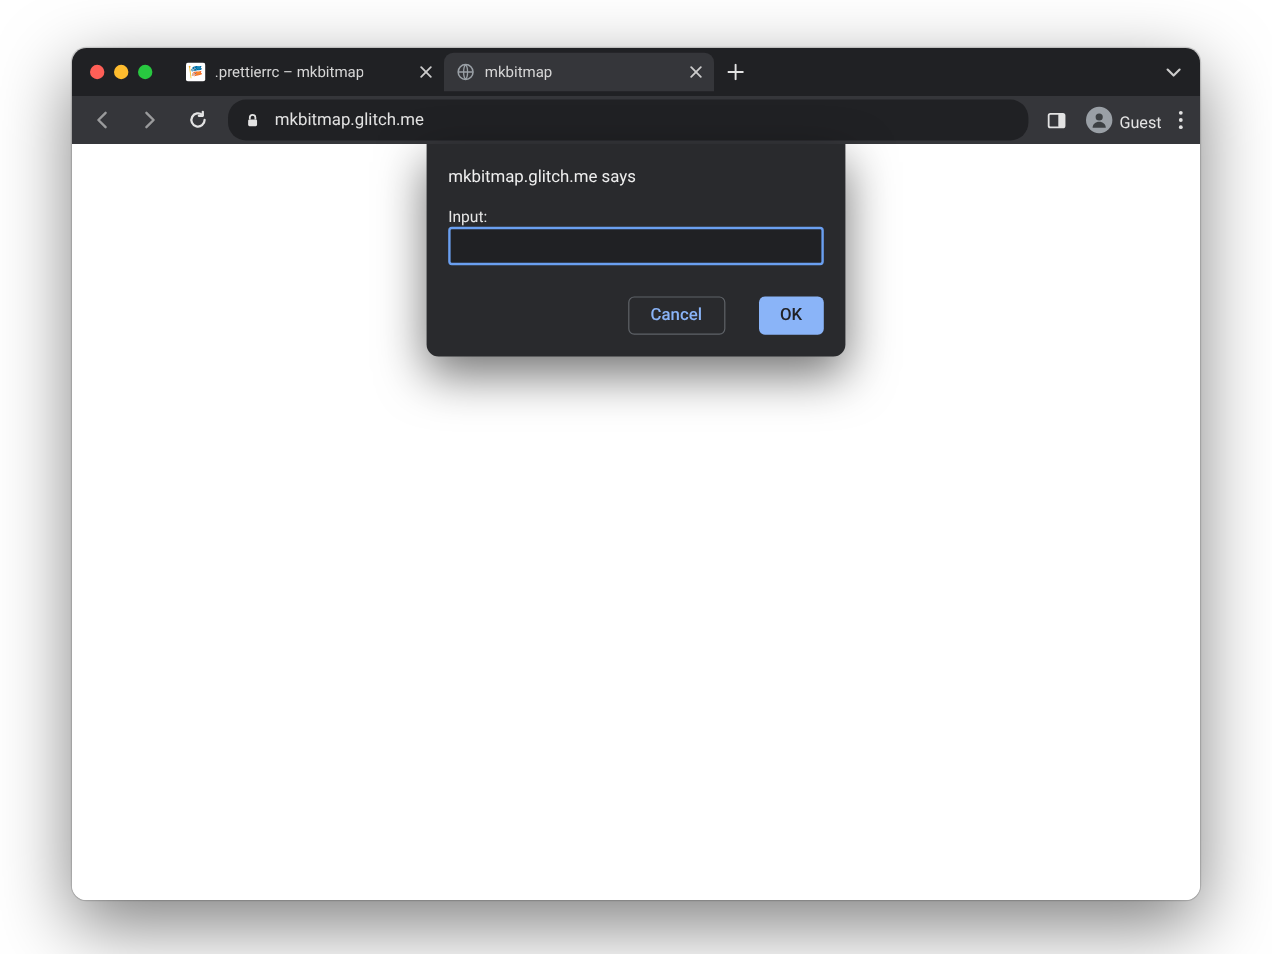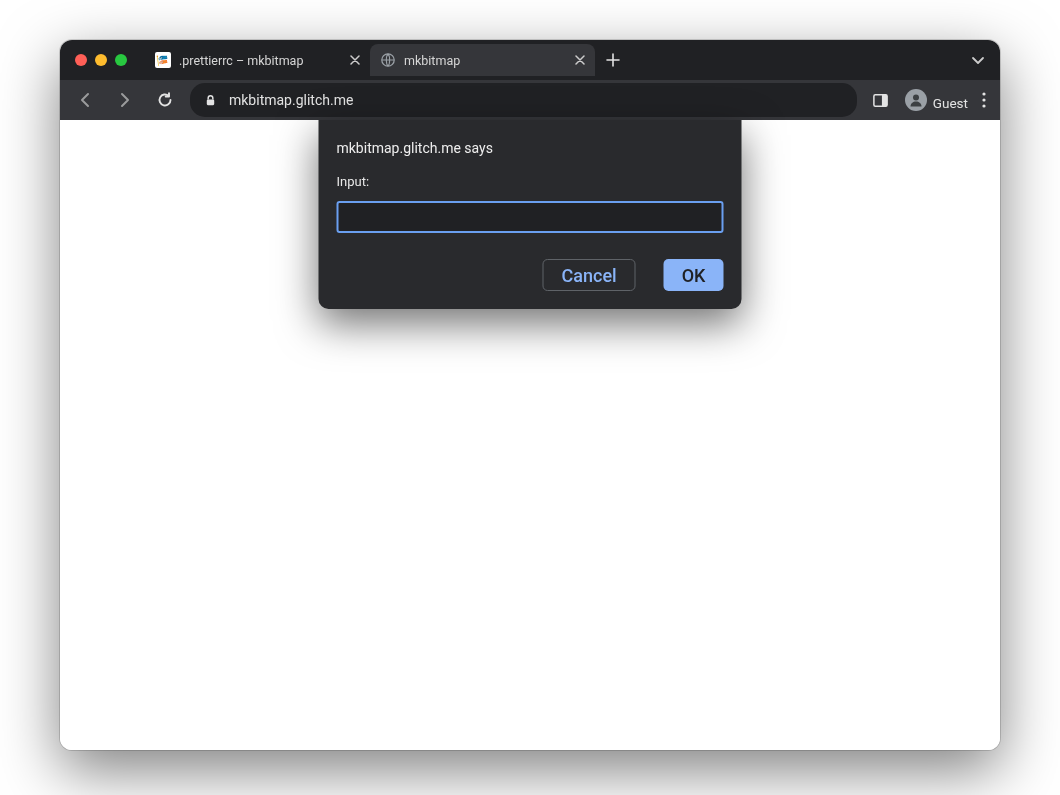--- a/index.html
+++ b/index.html
@@ -188,35 +188,35 @@
     .content {
       flex: 1;
       background: #fff;
       position: relative;
     }
     .dialog {
       position: absolute;
       left: 50%;
       transform: translateX(-50%);
       top: 0px;
-      width: 423px;
+      width: 349px;
       background: #292a2d;
       border-radius: 0 0 10px 10px;
       padding: 20px 18px 18px 18px;
       box-shadow: 0 15px 40px rgba(0,0,0,0.55);
       color: #e7e7e7;
     }
     .dlg-title {
       font-size: 14px;
       margin-bottom: 18px;
       color:#eeeeee;
     }
     .dlg-label {
       font-size: 13px;
-      margin-bottom: 12px;
+      margin-bottom: 0;
       display:block;
     }
     .dlg-input {
       width: 100%;
       height: 32px;
       background: #202124;
       border: 2px solid #6a9ff0;
       border-radius: 3px;
       color: #e7e7e7;
       padding: 0 8px;
@@ -226,21 +226,21 @@
     .dlg-actions {
       display: flex;
       justify-content: flex-end;
       gap: 10px;
       margin-top: 26px;
     }
     .btn {
       height: 32px;
       padding: 0 18px;
       border-radius: 5px;
-      font-size: 18px;
+      font-size: 14px;
       font-weight:500;
       display: flex;
       align-items: center;
       justify-content: center;
       cursor: pointer;
       border: none;
     }
     .btn-cancel {
       background: transparent;
       border: 1px solid #5f6368;

